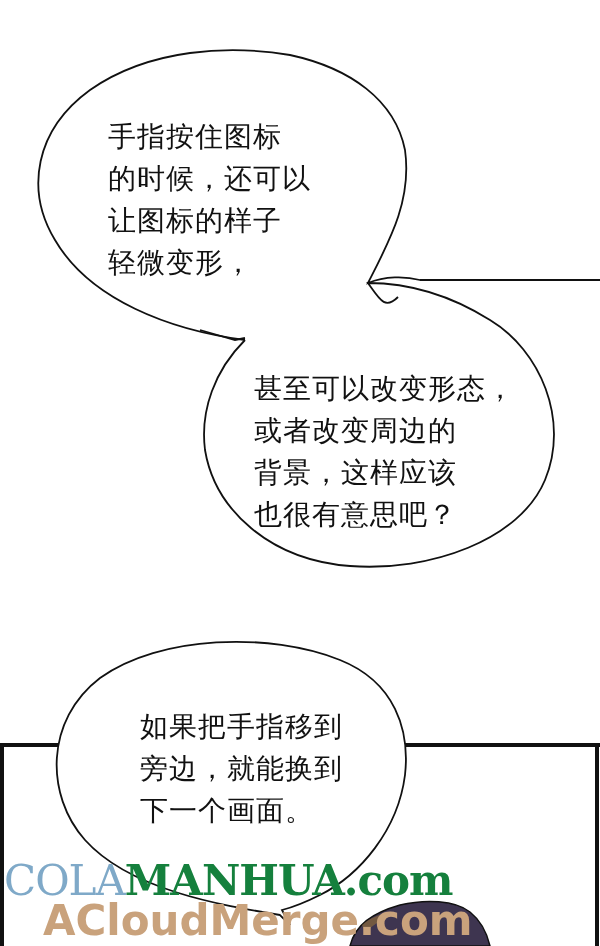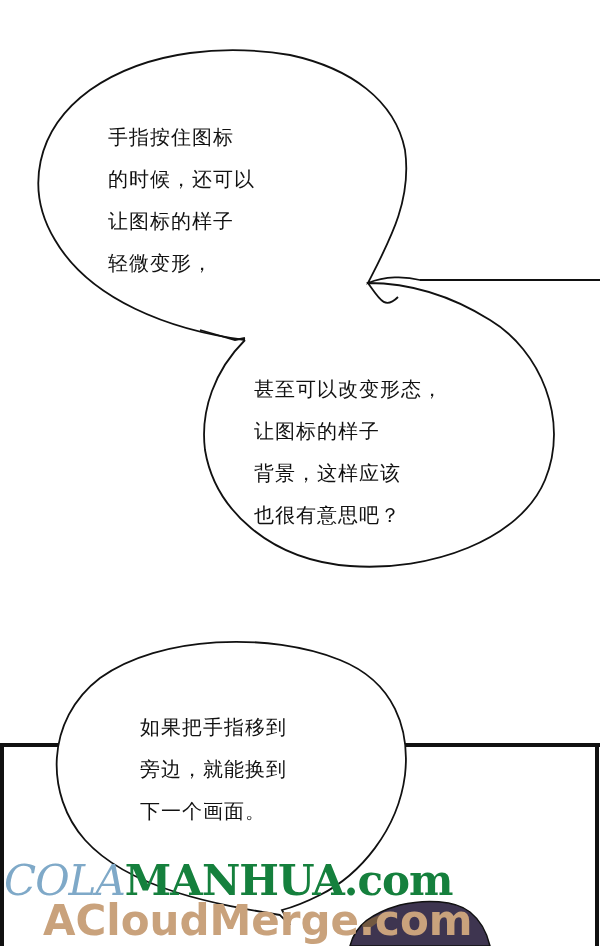--- a/index.html
+++ b/index.html
@@ -1,26 +1,26 @@
 <!DOCTYPE html>
 <html><head>
 <meta charset="utf-8">
 <style>
   html, body { margin: 0; padding: 0; background: #ffffff; }
   body { width: 600px; height: 946px; position: relative; overflow: hidden;
          font-family: "DejaVu Sans", "Liberation Sans", sans-serif; }
   .art { position: absolute; left: 0; top: 0; width: 600px; height: 946px; }
-  .bubble-text { position: absolute; color: #111; font-size: 20px; line-height: 42px;
+  .bubble-text { position: absolute; color: #111; font-size: 28px; line-height: 42px;
                  letter-spacing: 1px; white-space: pre; font-weight: 500; }
   #t1 { left: 108px; top: 116px; }
   #t2 { left: 254px; top: 368px; }
   #t3 { left: 116px; top: 706px; margin-left: 24px; }
   .wm { position: absolute; white-space: nowrap; font-weight: bold; }
   .wm1 { left: 4px; top: 856px; font-size: 42px; font-family: "DejaVu Serif", "Liberation Serif", serif; letter-spacing: -1px; }
-  .wm1 .a { color: #7fa9c8; font-style: italic; font-weight: normal; }
+  .wm1 .a { color: #7fa9c8; font-weight: normal; }
   .wm1 .b { color: #15803d; }
   .wm2 { left: 6px; top: 896px; font-size: 42px; color: #c9a27c; letter-spacing: 0px; font-family: "DejaVu Sans", sans-serif; margin-left: 37px; }
 </style>
 </head>
 <body>
 
 <svg class="art" viewBox="0 0 600 946" xmlns="http://www.w3.org/2000/svg">
 
   <path d="M2 946 L2 745 L600 745" fill="none" stroke="#111" stroke-width="4"></path>
   <line x1="597" y1="745" x2="597" y2="946" stroke="#111" stroke-width="4"></line>
@@ -56,21 +56,21 @@
            C398 830, 360 875, 320 895
            C300 905, 290 908, 282 910
            L290 925 Z" fill="#ffffff" stroke="#111" stroke-width="1.8"></path>
 </svg>
 
 <div id="t1" class="bubble-text">手指按住图标
 的时候，还可以
 让图标的样子
 轻微变形，</div>
 <div id="t2" class="bubble-text">甚至可以改变形态，
-让图标的样子
+或者改变周边的
 背景，这样应该
 也很有意思吧？</div>
 <div id="t3" class="bubble-text">如果把手指移到
 旁边，就能换到
 下一个画面。</div>
 
 <div class="wm wm1">
   <span class="a">COLA</span><span class="b">MANHUA.com</span>
 </div>
 <div class="wm wm2">ACloudMerge.com</div>

